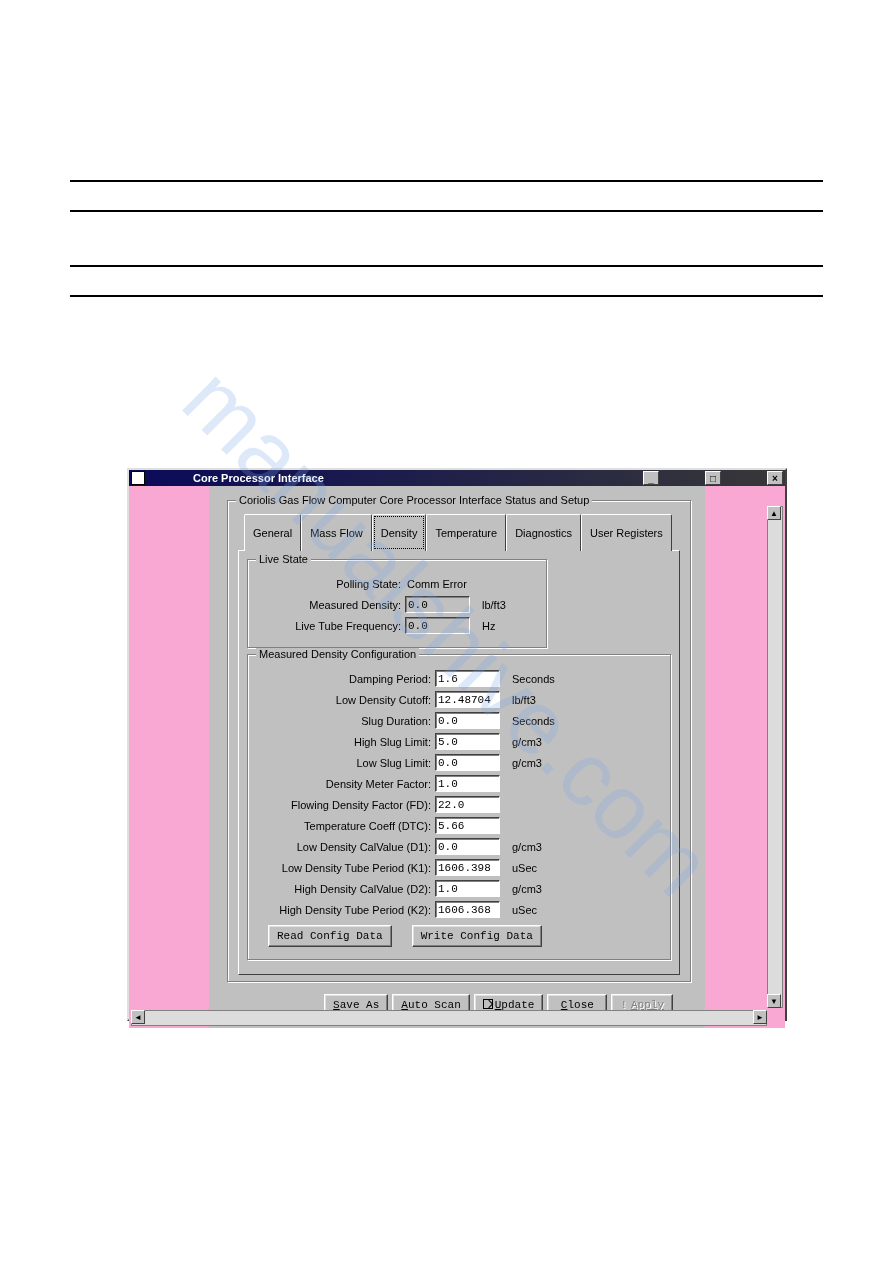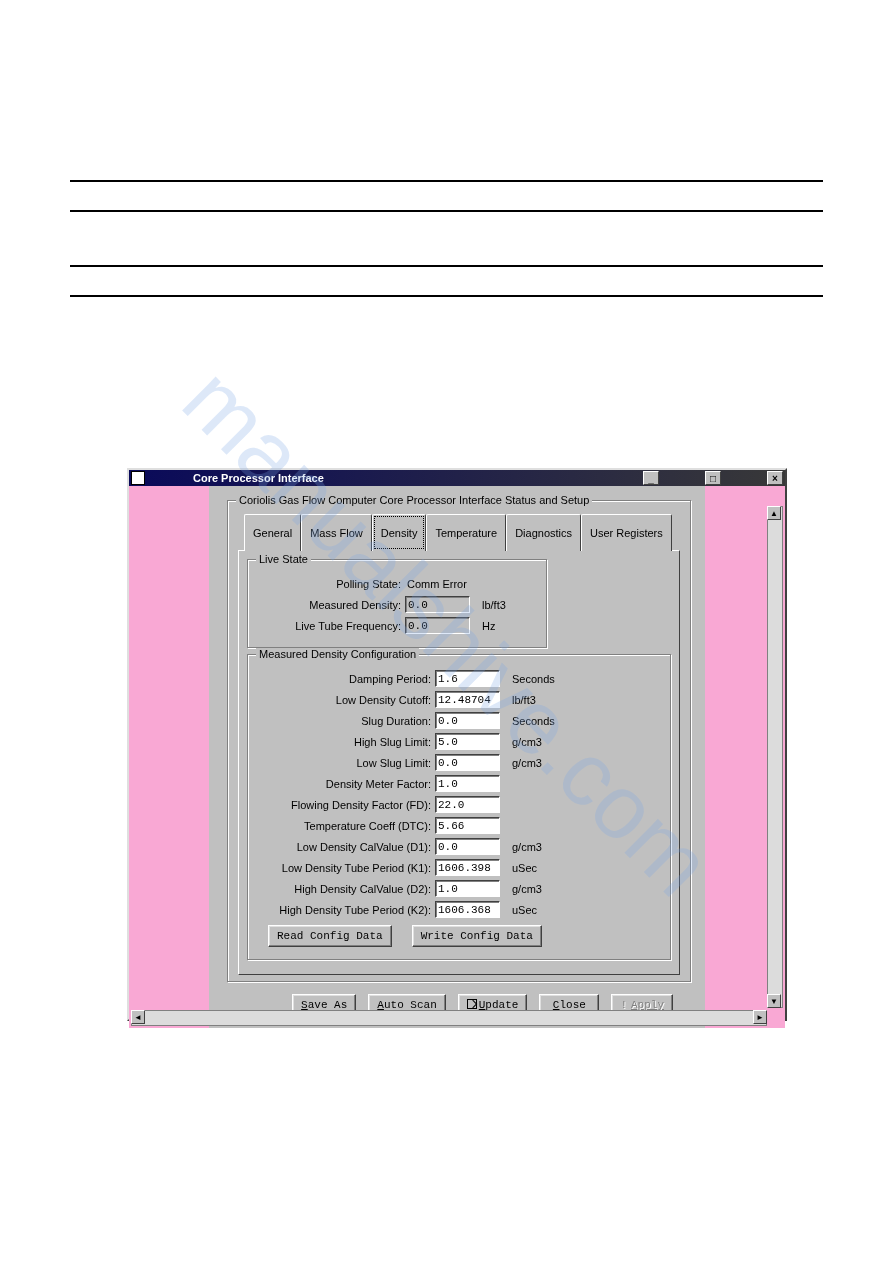--- a/index.html
+++ b/index.html
@@ -220,21 +220,21 @@
     height:22px;
     min-width:90px;
   }
   .btn.small { min-width:60px; }
   .btn .ul { text-decoration: underline; }
   .btn.disabled { color:#808080; text-shadow:1px 1px 0 #fff; }
 
   .buttonbar {
     display:flex;
     justify-content:flex-end;
-    gap:12px;
+    gap:4px;
     padding:6px 18px 6px 6px;
   }
   .refresh-icn {
     display:inline-block;
     border:1px solid #000;
     width:10px;height:10px;
     position:relative;
     margin-right:2px;
     vertical-align:-1px;
   }

